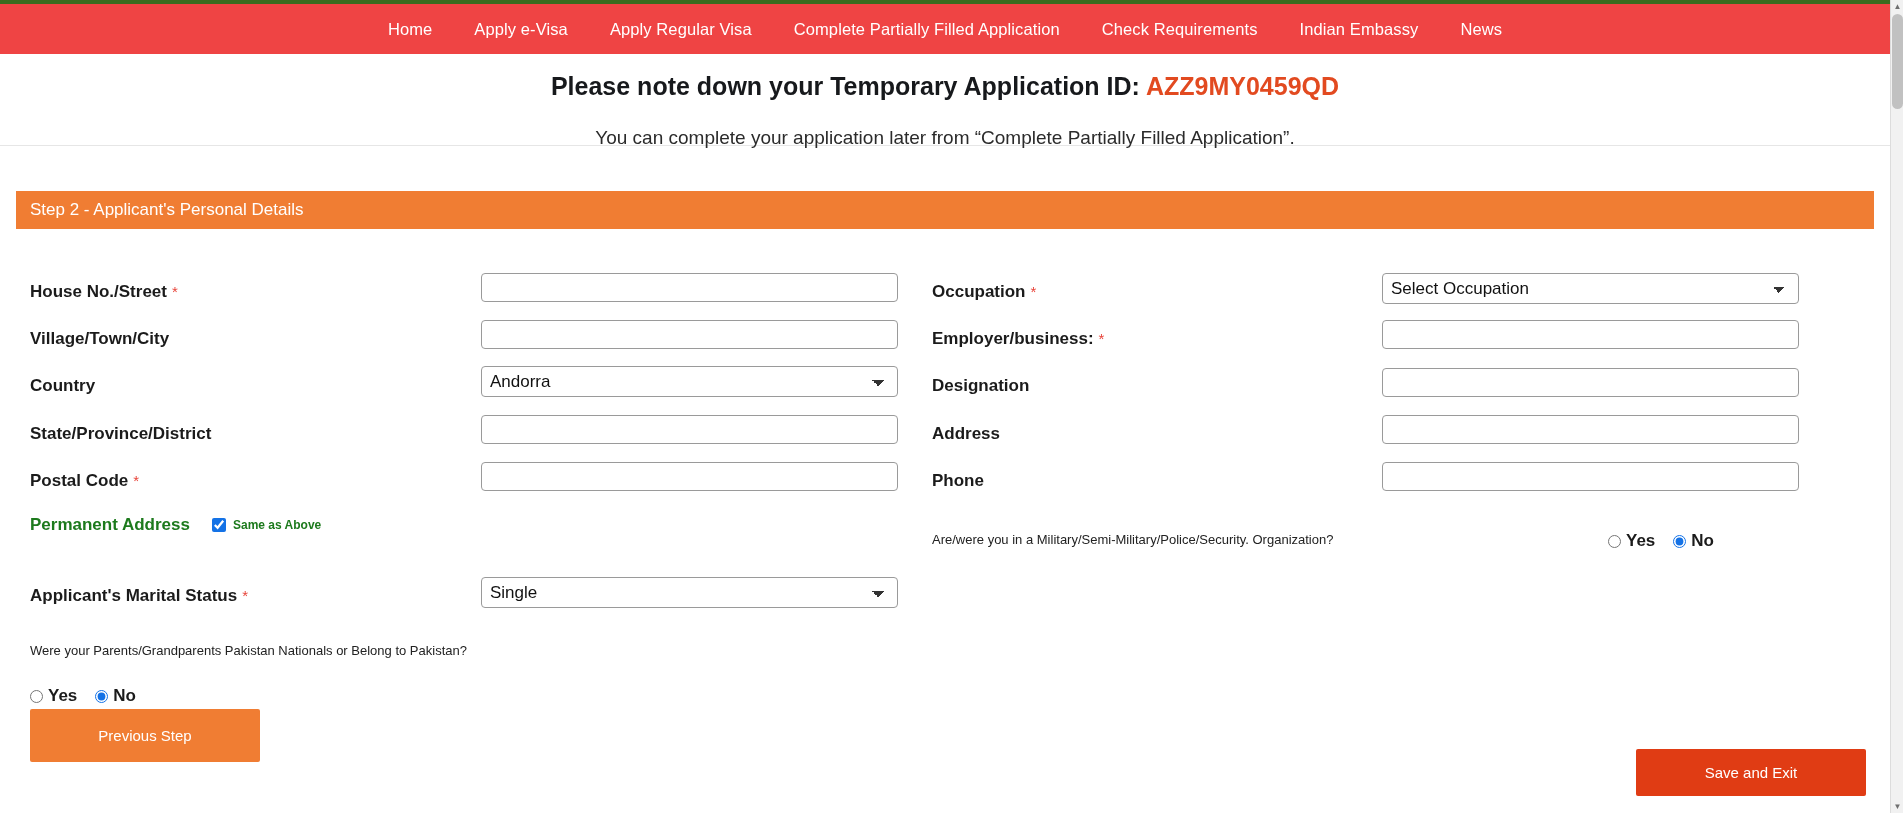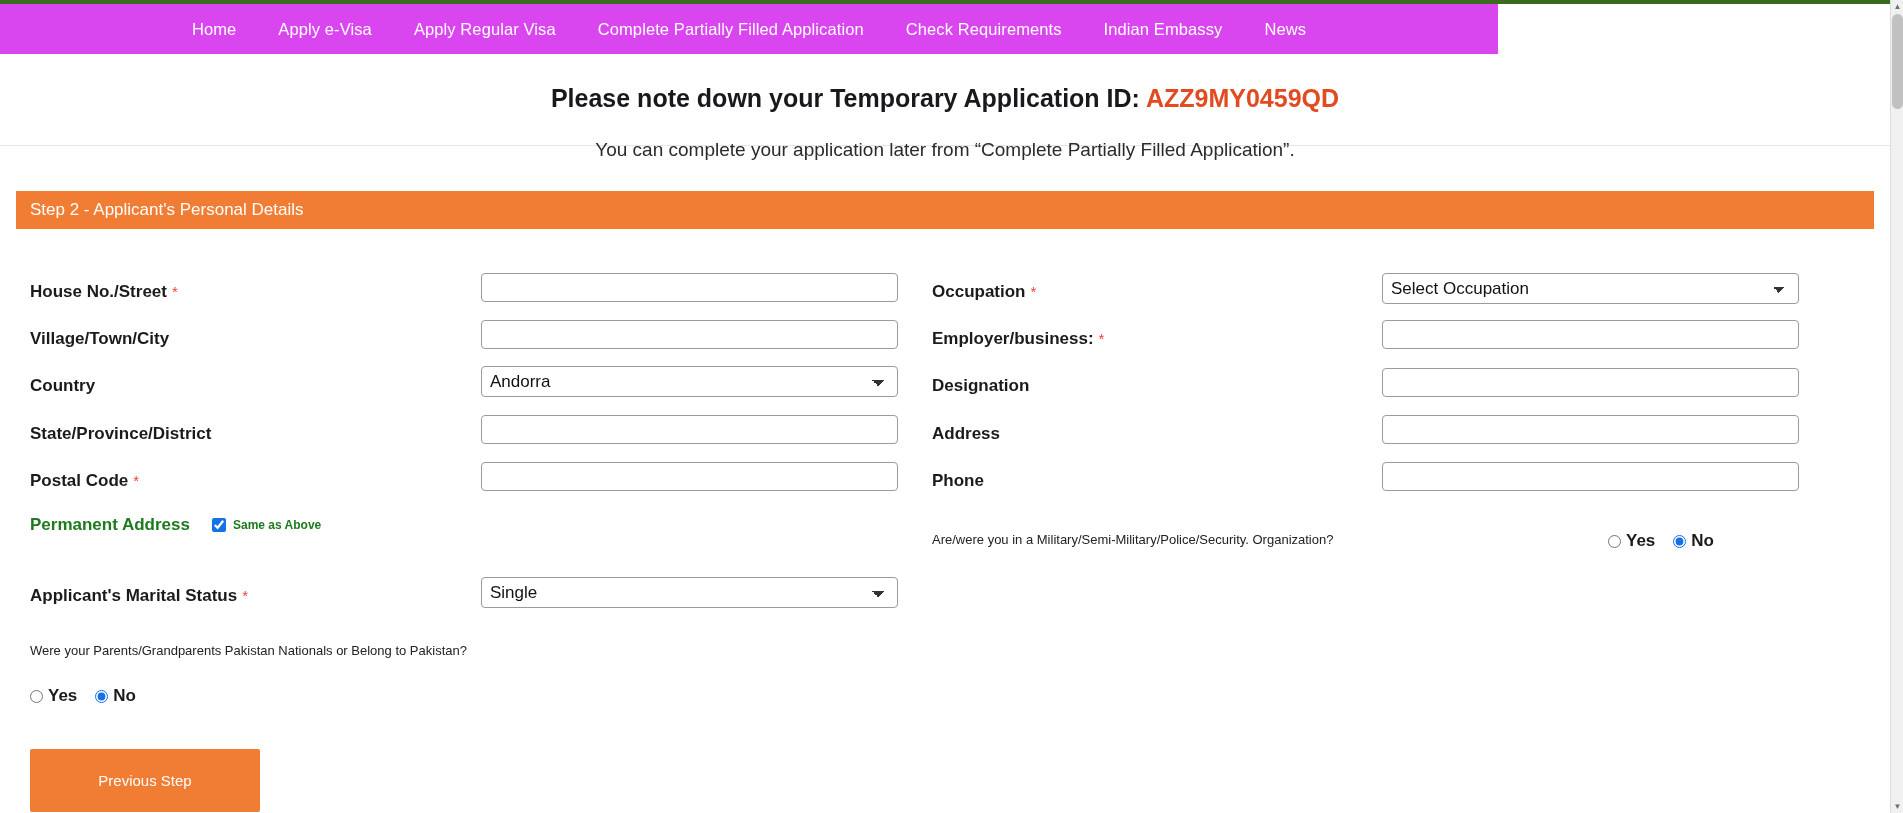--- a/index.html
+++ b/index.html
@@ -13,39 +13,39 @@
   #page { position: relative; width: 1903px; height: 813px; background:#fff; }
 
   
   .top-rule {
     position:absolute; top:0; left:0; width:1890px; height:4px;
     background:#3a6b1f;
   }
 
   
   .navbar {
-    position:absolute; top:4px; left:0; width:1498px; height:50px;
-    background:#d946ef;
+    position:absolute; top:4px; left:0; width:1890px; height:50px;
+    background:#ef4444;
     display:flex; align-items:center; justify-content:center;
   }
   .nav-list { display:flex; align-items:center; gap:0; }
   .nav-item {
     color:#ffffff; font-size:16.5px; line-height:1;
     padding:0 21px; white-space:nowrap; cursor:pointer;
     text-decoration:none; letter-spacing:0.1px;
   }
 
   
   .notice {
     position:absolute; top:54px; left:0; width:1890px; height:92px;
     background:#ffffff; text-align:center;
     border-bottom:1px solid #e6e6e6;
   }
   .notice-title {
-    margin:12px; padding-top:17px;
+    margin:0; padding-top:17px;
     font-size:25px; font-weight:bold; color:#17191c; line-height:1.25;
   }
   .notice-id { color:#e24a20; }
   .notice-sub {
     margin:16px; padding-top:8px;
     font-size:19px; color:#2b2b2b; line-height:1.3; font-weight:400;
   }
 
   
   .step-header {
@@ -112,21 +112,21 @@
     position:absolute; font-size:13px; color:#222; white-space:nowrap; line-height:1;
   }
 
   
   .btn {
     position:absolute; border:none; color:#ffffff; cursor:pointer;
     font-family:"Liberation Sans", sans-serif; font-size:15px;
     display:flex; align-items:center; justify-content:center;
     border-radius:2px;
   }
-  .btn-prev   { background:#f07d33; left:30px;   top:749px; width:230px; height:63px; }
+  .btn-prev   { background:#f07d33; left:30px;   top:709px; width:230px; height:53px; }
   .btn-cont   { background:#3cb54a; left:1382px; top:749px; width:230px; height:47px; }
   .btn-exit   { background:#e03c14; left:1636px; top:749px; width:230px; height:47px; }
 
   
   .scrollbar-track {
     position:absolute; top:0; right:0; width:13px; height:813px;
     background:#f1f1f1; border-left:1px solid #dcdcdc;
   }
   .scrollbar-thumb {
     position:absolute; top:14px; left:1px; width:11px; height:95px;
@@ -239,20 +239,21 @@
     <div class="radio-group" style="left:1608px; top:302px;">
       <input type="radio" name="mil" style="">
       <span class="radio-lbl">Yes</span>
       <input type="radio" name="mil" checked="" style="">
       <span class="radio-lbl" style="margin-right:0;">No</span>
     </div>
 
   </div>
 
   <button class="btn btn-prev">Previous Step</button>
+  <button class="btn btn-exit">Save and Exit</button>
 
   <div class="scrollbar-track">
     <div class="scroll-arrow up">▲</div>
     <div class="scrollbar-thumb"></div>
     <div class="scroll-arrow down">▼</div>
   </div>
 
 </div>
 
 </body></html>

